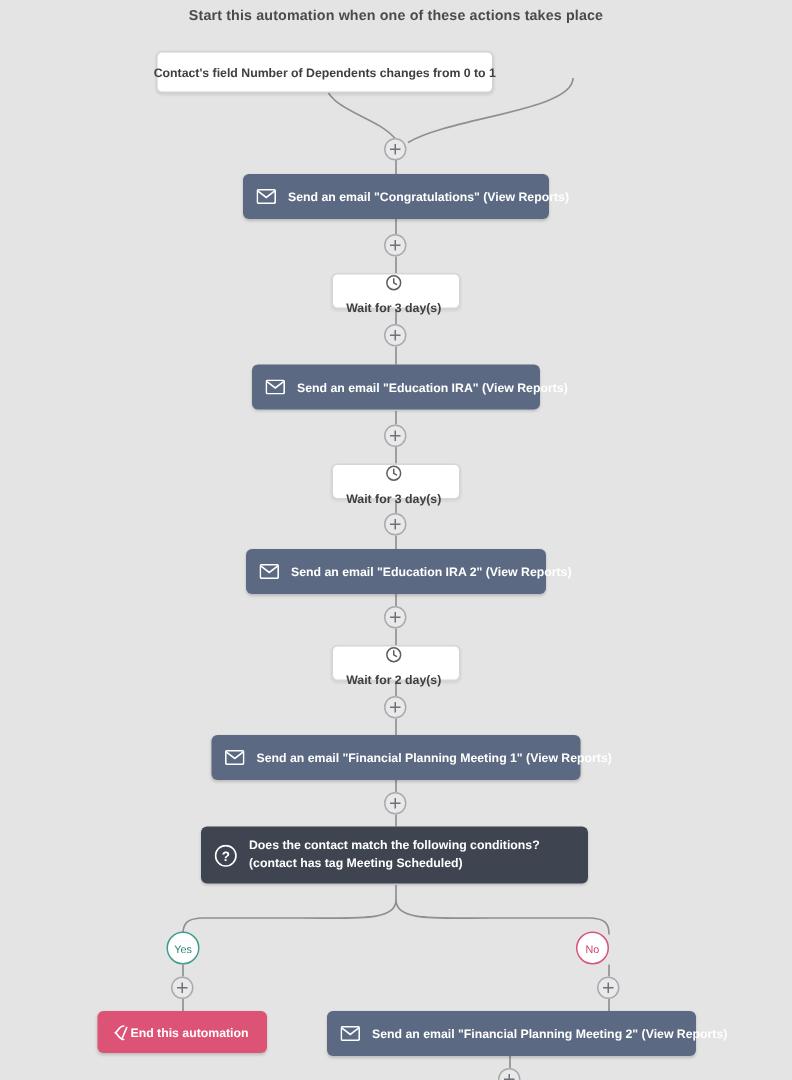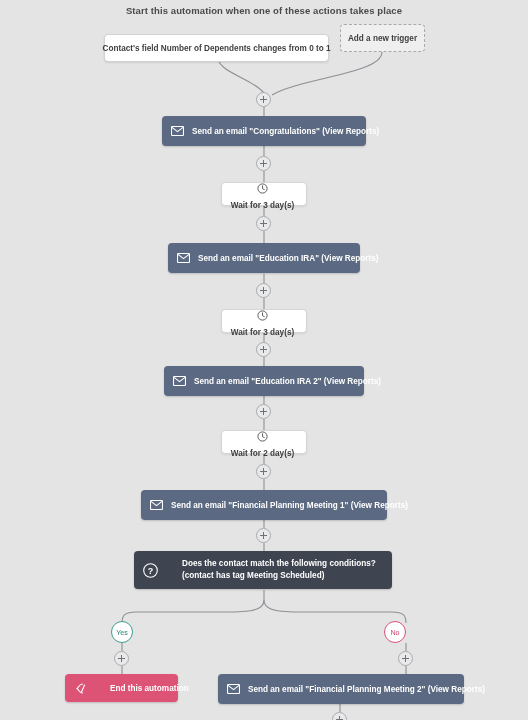--- a/index.html
+++ b/index.html
@@ -87,21 +87,20 @@
     padding: 6px 11px 6px 9px;
     box-shadow: 0 1px 2px rgba(0,0,0,.18);
     gap: 8px;
     align-items: center;
   }
   .condition-label {
     font-size: 8.2px;
     font-weight: bold;
     color: #ffffff;
     line-height: 1.45;
-    margin-left: 16px;
   }
 
   
   .wait {
     background: #ffffff;
     border: 1px solid #d6d6d6;
     height: 24px;
     padding: 0 11px 0 8px;
     box-shadow: 0 1px 2px rgba(0,0,0,.08);
     gap: 7px;
@@ -113,21 +112,21 @@
     color: #3f3f3f;
     white-space: nowrap;
   }
 
   
   .endnode {
     background: #dd5375;
     height: 28px;
     padding: 0 14px 0 10px;
     box-shadow: 0 1px 2px rgba(0,0,0,.18);
-    gap: 23px;
+    gap: 0;
   }
   .end-label {
     font-size: 8.2px;
     font-weight: bold;
     color: #ffffff;
     white-space: nowrap;
   }
 
   
   .icon { display: flex; align-items: center; justify-content: center; flex: 0 0 auto; }
@@ -214,23 +213,20 @@
       <path d="M 340 704 L 340 712"></path>
     </g>
   </svg>
 
   <div class="header-text">Start this automation when one of these actions takes place</div>
 
   <div class="node trigger" style="left:104px; top:34px; width:225px;">
     <span class="trigger-label">Contact's field Number of Dependents changes from 0 to 1</span>
   </div>
 
-  <div class="node trigger dashed" style="left:340px; top:24px; width:85px;">
-    <span class="trigger-label">Add a new trigger</span>
-  </div>
 
   <div class="plus" style="left:256px; top:92px;"></div>
 
   <div class="node action" style="left:162px; top:116px; width:204px;">
     <span class="icon">
       <svg width="13" height="10" viewBox="0 0 13 10">
         <rect x="0.5" y="0.5" width="12" height="9" rx="1" fill="none" stroke="#ffffff" stroke-width="1.1"></rect>
         <path d="M 1 1.4 L 6.5 5.6 L 12 1.4" fill="none" stroke="#ffffff" stroke-width="1.1"></path>
       </svg>
     </span>

